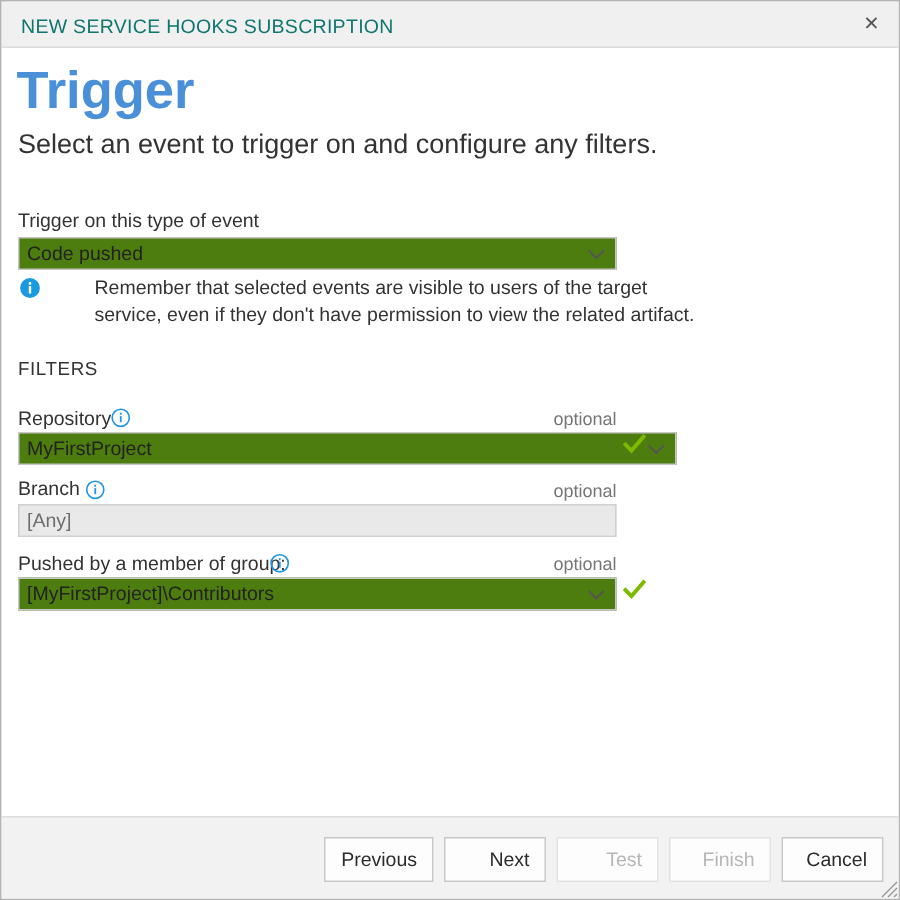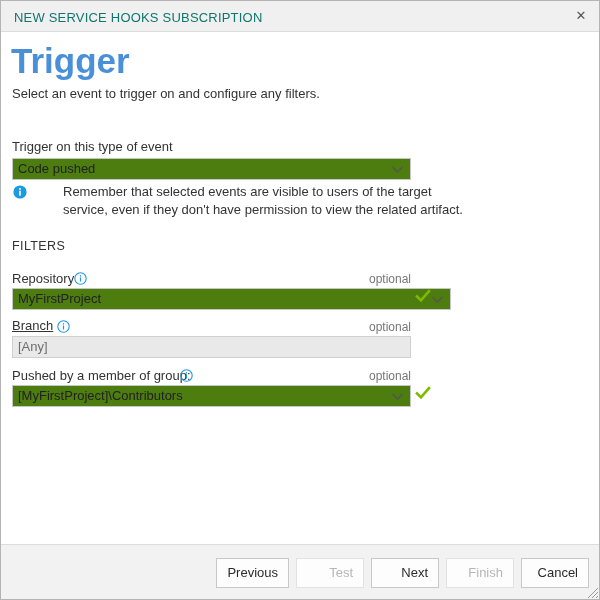--- a/index.html
+++ b/index.html
@@ -74,21 +74,21 @@
     font-size: 35px;
     font-weight: 700;
     color: #4a90d9;
     letter-spacing: 0px;
     line-height: 42px;
   }
   .page-subtitle {
     position: absolute;
     left: 11px;
     top: 54px;
-    font-size: 13px;
+    font-size: 18px;
     color: #333333;
   }
 
   .field-label {
     position: absolute;
     font-size: 13px;
     color: #333333;
     white-space: nowrap;
   }
   .optional-tag {
@@ -257,21 +257,21 @@
     <div class="combo" style="left:11px; top:256px; width:439px;">
       <span>MyFirstProject</span>
       <svg class="chev" viewBox="0 0 13 13">
         <polyline points="1.5,4 6.5,9 11.5,4" fill="none" stroke="#555555" stroke-width="1.3"></polyline>
       </svg>
     </div>
     <svg class="check" style="left:414px; top:256px;" viewBox="0 0 16 16">
       <polyline points="2,8.4 6,12.4 14,3.2" fill="none" stroke="#7cbb00" stroke-width="2.6" stroke-linecap="square"></polyline>
     </svg>
 
-    <div class="field-label" style="left:11px; top:286px;text-decoration:underline;">Branch</div>
+    <div class="field-label" style="left:11px; top:286px;">Branch</div>
     <svg class="info-outline" style="left:56px; top:288px;" viewBox="0 0 13 13">
       <circle cx="6.5" cy="6.5" r="5.7" fill="none" stroke="#2196e3" stroke-width="1.1"></circle>
       <rect x="5.9" y="5.4" width="1.2" height="4.1" fill="#2196e3"></rect>
       <rect x="5.9" y="3.1" width="1.2" height="1.4" fill="#2196e3"></rect>
     </svg>
     <div class="optional-tag" style="left:310px; top:288px; width:100px;">optional</div>
 
     <div class="combo disabled" style="left:11px; top:304px; width:399px;">
       <span>[Any]</span>
     </div>
@@ -292,22 +292,22 @@
     </div>
     <svg class="check" style="left:414px; top:353px;" viewBox="0 0 16 16">
       <polyline points="2,8.4 6,12.4 14,3.2" fill="none" stroke="#7cbb00" stroke-width="2.6" stroke-linecap="square"></polyline>
     </svg>
 
   </div>
 
   <div class="footer">
     <div class="btnrow">
       <div class="btn">Previous</div>
+      <div class="btn">Next</div>
       <div class="btn disabled">Test</div>
-      <div class="btn">Next</div>
       <div class="btn disabled">Finish</div>
       <div class="btn">Cancel</div>
     </div>
     <svg class="grip" viewBox="0 0 14 14">
       <g stroke="#999999" stroke-width="1">
         <line x1="13" y1="3" x2="3" y2="13"></line>
         <line x1="13" y1="7" x2="7" y2="13"></line>
         <line x1="13" y1="11" x2="11" y2="13"></line>
       </g>
     </svg>

